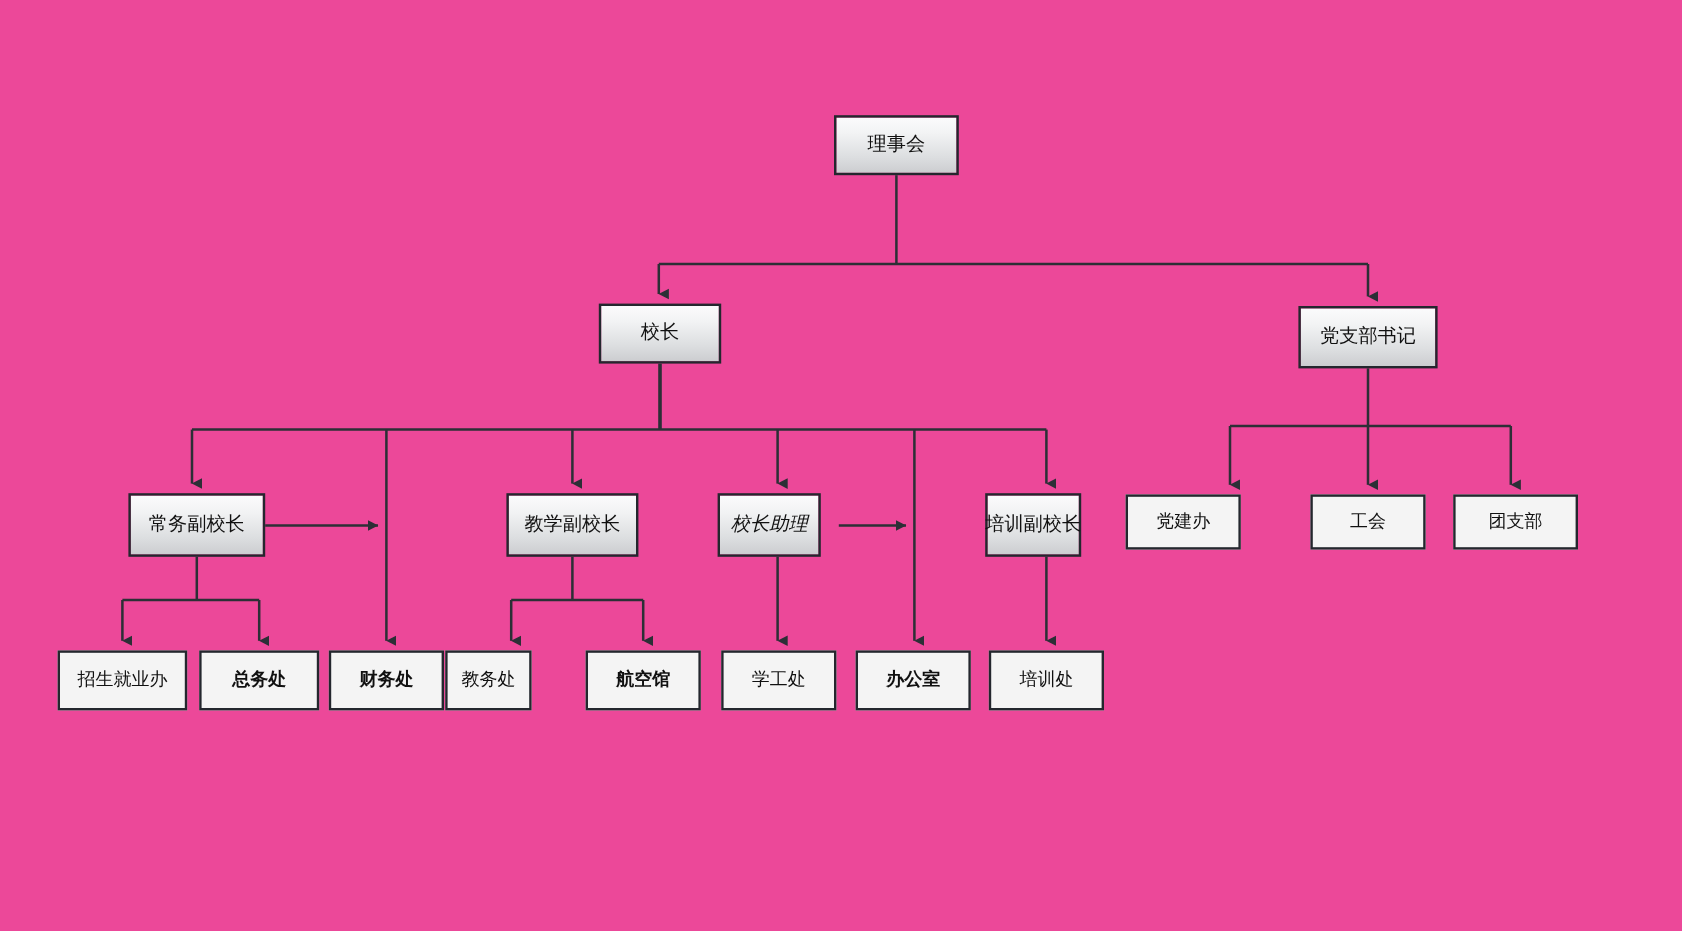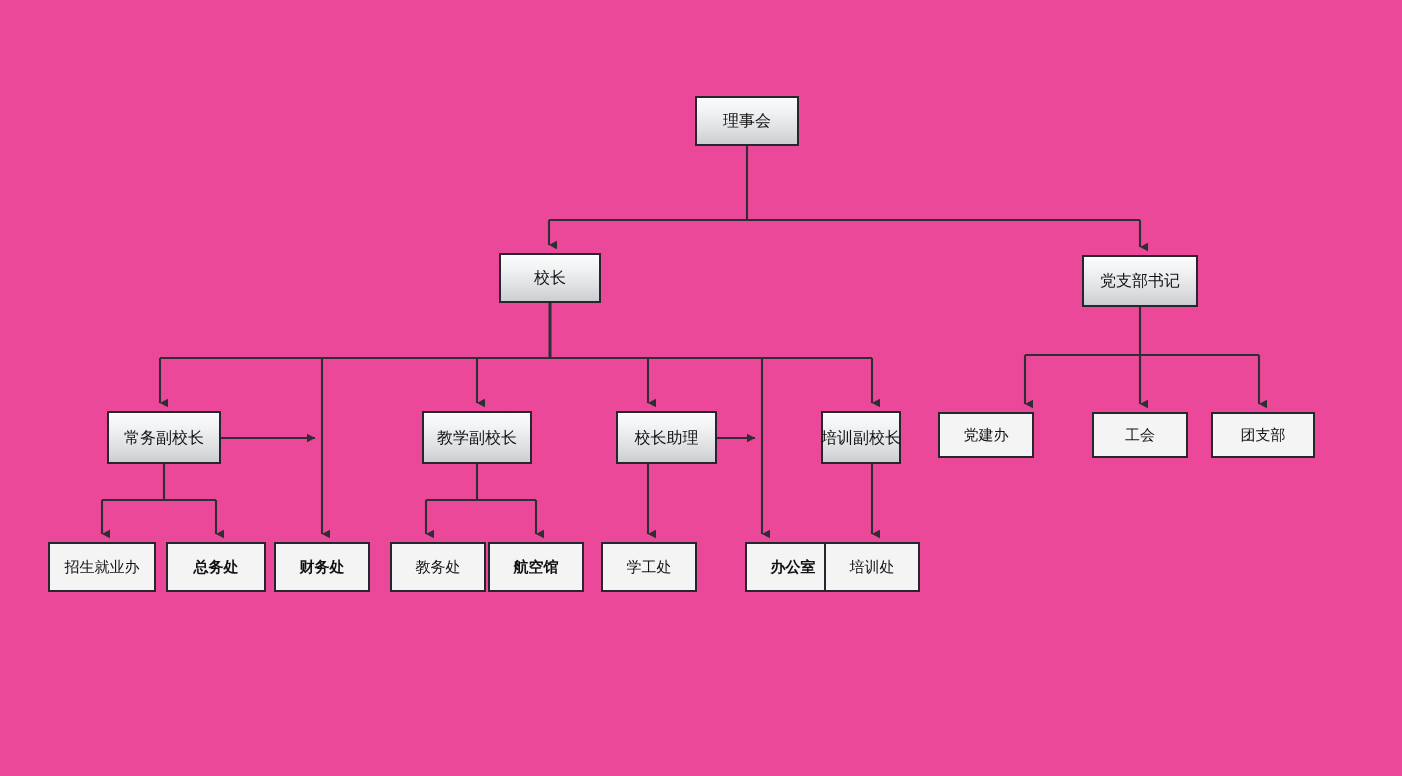--- a/index.html
+++ b/index.html
@@ -125,21 +125,21 @@
       </div>
       <div class="node mgr" style="left: 1082px; top: 255px; width: 116px; height: 52px;">
         <span class="node-label">党支部书记</span>
       </div>
       <div class="node mgr" style="left: 107px; top: 411px; width: 114px; height: 53px;">
         <span class="node-label">常务副校长</span>
       </div>
       <div class="node mgr" style="left: 422px; top: 411px; width: 110px; height: 53px;">
         <span class="node-label">教学副校长</span>
       </div>
-      <div class="node mgr" style="left: 616px; top: 411px; width: 101px; height: 53px;">
+      <div class="node mgr" style="left: 598px; top: 411px; width: 86px; height: 53px; font-style: italic;">
         <span class="node-label">校长助理</span>
       </div>
       <div class="node mgr" style="left: 821px; top: 411px; width: 80px; height: 53px; justify-content: center;">
         <span class="node-label">培训副校长</span>
       </div>
       <div class="node leaf" style="left: 938px; top: 412px; width: 96px; height: 46px;">
         <span class="node-label">党建办</span>
       </div>
       <div class="node leaf" style="left: 1092px; top: 412px; width: 96px; height: 46px;">
         <span class="node-label">工会</span>
@@ -149,30 +149,30 @@
       </div>
       <div class="node leaf" style="left: 48px; top: 542px; width: 108px; height: 50px;">
         <span class="node-label">招生就业办</span>
       </div>
       <div class="node leaf" style="left: 166px; top: 542px; width: 100px; height: 50px; font-weight: bold;">
         <span class="node-label">总务处</span>
       </div>
       <div class="node leaf bold" style="left: 274px; top: 542px; width: 96px; height: 50px;">
         <span class="node-label">财务处</span>
       </div>
-      <div class="node leaf" style="left: 390px; top: 542px; width: 96px; height: 50px;">
+      <div class="node leaf" style="left: 371px; top: 542px; width: 72px; height: 50px;">
         <span class="node-label">教务处</span>
       </div>
       <div class="node leaf" style="left: 488px; top: 542px; width: 96px; height: 50px; font-weight: bold;">
         <span class="node-label">航空馆</span>
       </div>
       <div class="node leaf" style="left: 601px; top: 542px; width: 96px; height: 50px;">
         <span class="node-label">学工处</span>
       </div>
-      <div class="node leaf bold" style="left: 713px; top: 542px; width: 96px; height: 50px; margin-left: 32px;">
+      <div class="node leaf bold" style="left: 713px; top: 542px; width: 96px; height: 50px;">
         <span class="node-label">办公室</span>
       </div>
       <div class="node leaf" style="left: 824px; top: 542px; width: 96px; height: 50px;">
         <span class="node-label">培训处</span>
       </div>
     </div>
 
 </div>
 
 </body></html>

